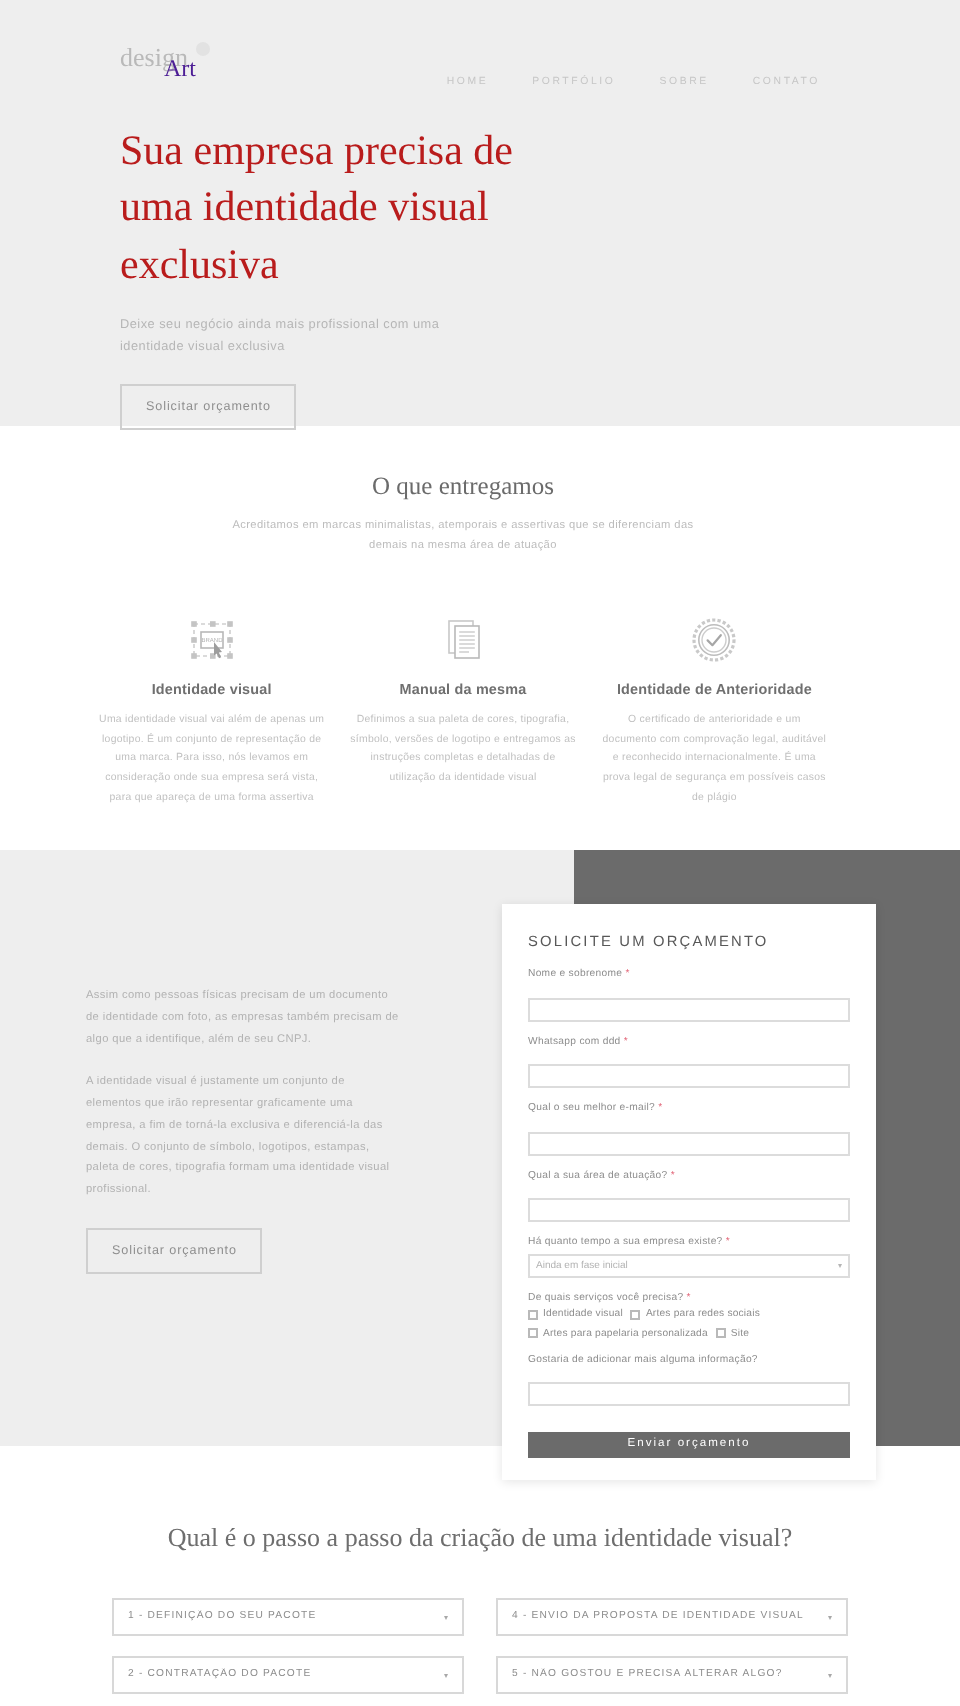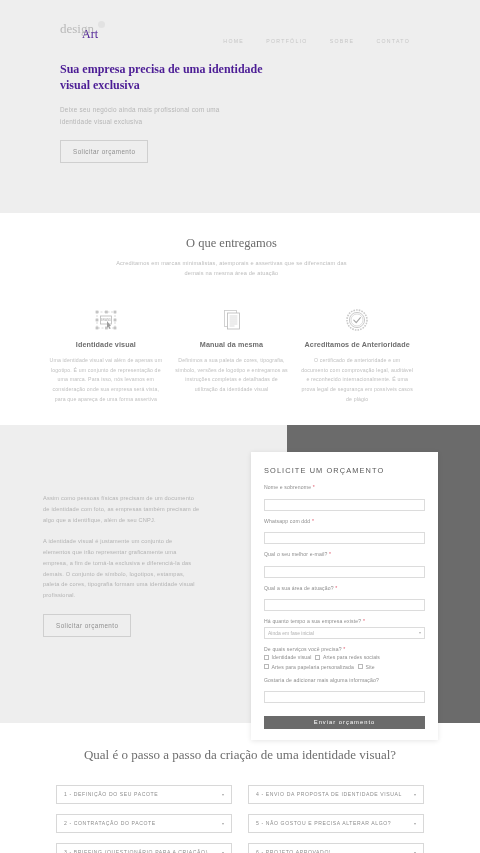--- a/index.html
+++ b/index.html
@@ -61,24 +61,24 @@
   .nav-link {
     font-size: 5.2px;
     letter-spacing: 1.3px;
     color: #c6c6c6;
     text-transform: uppercase;
     cursor: pointer;
   }
   .hero-inner { padding: 17px 0 0 60px; }
   .hero-title {
     font-family: "Liberation Serif", serif;
-    font-size: 12px;
+    font-size: 21px;
     line-height: 1.35;
-    color: #4c1d95;
-    font-weight: 700;
+    color: #b91c1c;
+    font-weight: 400;
     max-width: 205px;
   }
   .hero-sub {
     margin-top: 11px;
     font-size: 6.4px;
     line-height: 1.75;
     color: #b6b6b6;
     max-width: 185px;
     letter-spacing: 0.25px;
   }
@@ -277,20 +277,21 @@
     background: #ffffff;
     padding: 24px 0 0 0;
   }
   .steps-title {
     font-family: "Liberation Serif", serif;
     font-size: 13px;
     line-height: 1.28;
     color: #6e6e6e;
     text-align: center;
     font-weight: 400;
+    margin-top: 14px;
   }
   .steps-grid {
     margin-top: 21px;
     padding: 0 56px;
     display: grid;
     grid-template-columns: 1fr 1fr;
     gap: 10px 16px;
   }
   .acc {
     border: 1px solid #d8d8d8;
@@ -392,21 +393,21 @@
 
       <div class="card">
         <div class="card-icon">
           <svg width="24" height="24" viewBox="0 0 24 24">
             <circle cx="12" cy="12" r="10" fill="none" stroke="#c9c9c9" stroke-width="1.6" stroke-dasharray="1.6 1.1"></circle>
             <circle cx="12" cy="12" r="7.6" fill="none" stroke="#bdbdbd" stroke-width="0.8"></circle>
             <circle cx="12" cy="12" r="6" fill="none" stroke="#cdcdcd" stroke-width="0.7"></circle>
             <path d="M8.8 12.2 l2.4 2.4 4.2 -5" fill="none" stroke="#a6a6a6" stroke-width="1.1" stroke-linecap="round" stroke-linejoin="round"></path>
           </svg>
         </div>
-        <h3 class="card-title">Acreditamos de Anterioridade</h3>
+        <h3 class="card-title">Identidade de Anterioridade</h3>
         <p class="card-text">O certificado de anterioridade e um documento com comprovação legal, auditável e reconhecido internacionalmente. É uma prova legal de segurança em possíveis casos de plágio</p>
       </div>
 
     </div>
   </section>
 
   <section class="split">
     <div class="split-dark"></div>
     <div class="split-left">
       <p class="split-p">Assim como pessoas físicas precisam de um documento de identidade com foto, as empresas também precisam de algo que a identifique, além de seu CNPJ.</p>

